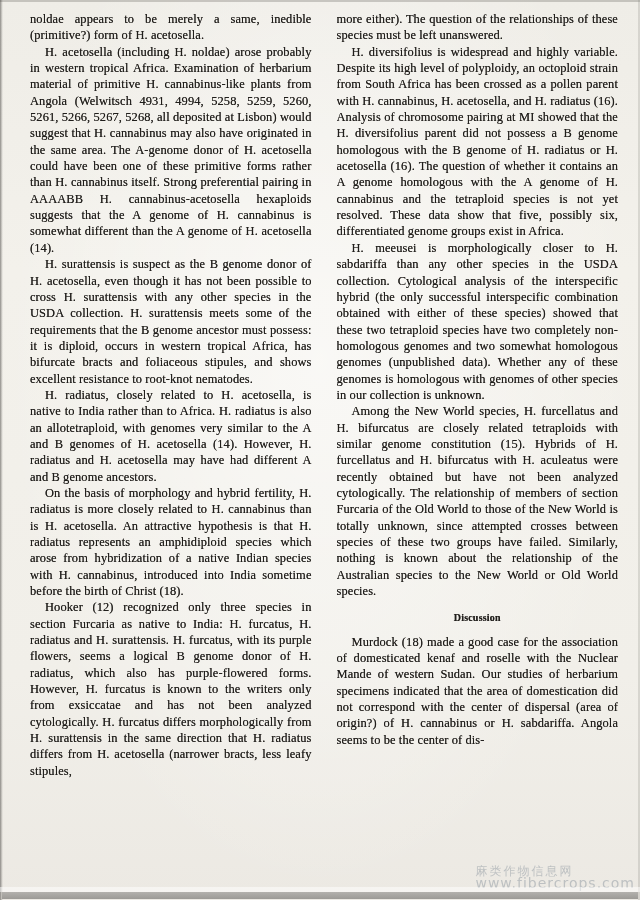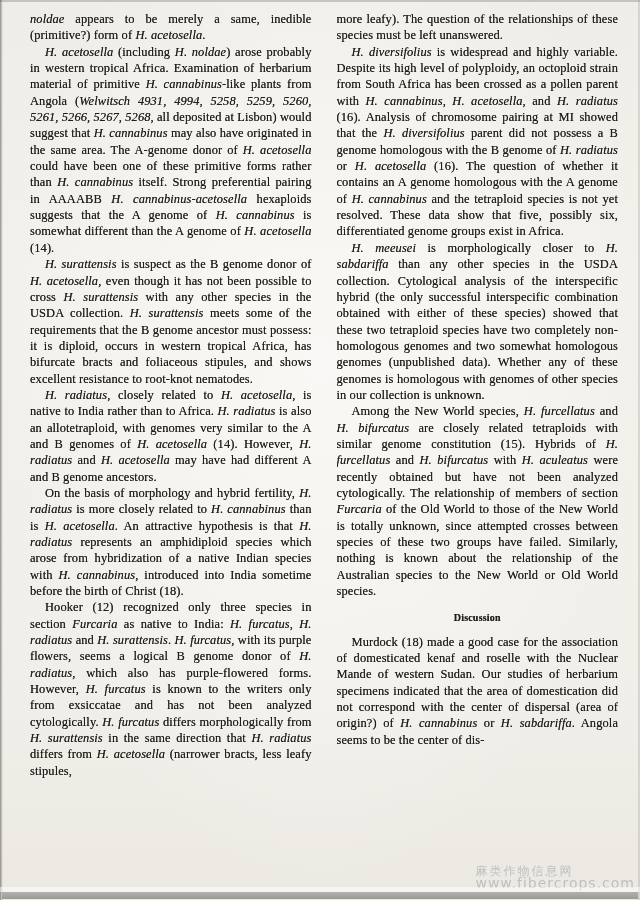--- a/index.html
+++ b/index.html
@@ -49,21 +49,21 @@
     overflow:hidden;
     text-align:justify;
     font-size:12.45px;
     line-height:16.35px;
     color:#201e1b;
     text-shadow:0 0 0.6px rgba(25,23,20,0.75);
     letter-spacing:0.1px;
   }
   .col p{margin:0;}
   .col p.ind{text-indent:15px;}
-  .it{font-style:italic;margin-top:46px;}
+  .it{margin-top:46px;}
   .disc{
     text-align:center;
     font-weight:bold;
     font-size:10px;
     letter-spacing:0.2px;
     margin:11px 0 7px 0;
     text-indent:0;
   }
   .watermark{
     position:absolute;
@@ -88,21 +88,21 @@
   <div class="content">
     <div class="col" id="col-left">
         <p><span class="it">noldae</span><span> appears to be merely a same, inedible (primitive?) form of </span><span class="it">H. acetosella</span><span>.</span></p>
         <p class="ind"><span class="it">H. acetosella</span><span> (including </span><span class="it">H. noldae</span><span>) arose probably in western tropical Africa. Examination of herbarium material of primitive </span><span class="it">H. cannabinus</span><span>-like plants from Angola (</span><span class="it">Welwitsch 4931, 4994, 5258, 5259, 5260, 5261, 5266, 5267, 5268</span><span>, all deposited at Lisbon) would suggest that </span><span class="it">H. cannabinus</span><span> may also have originated in the same area. The A-genome donor of </span><span class="it">H. acetosella</span><span> could have been one of these primitive forms rather than </span><span class="it">H. cannabinus</span><span> itself. Strong preferential pairing in AAAABB </span><span class="it">H. cannabinus-acetosella</span><span> hexaploids suggests that the A genome of </span><span class="it">H. cannabinus</span><span> is somewhat different than the A genome of </span><span class="it">H. acetosella</span><span> (14).</span></p>
         <p class="ind"><span class="it">H. surattensis</span><span> is suspect as the B genome donor of </span><span class="it">H. acetosella</span><span>, even though it has not been possible to cross </span><span class="it">H. surattensis</span><span> with any other species in the USDA collection. </span><span class="it">H. surattensis</span><span> meets some of the requirements that the B genome ancestor must possess: it is diploid, occurs in western tropical Africa, has bifurcate bracts and foliaceous stipules, and shows excellent resistance to root-knot nematodes.</span></p>
         <p class="ind"><span class="it">H. radiatus</span><span>, closely related to </span><span class="it">H. acetosella</span><span>, is native to India rather than to Africa. </span><span class="it">H. radiatus</span><span> is also an allotetraploid, with genomes very similar to the A and B genomes of </span><span class="it">H. acetosella</span><span> (14). However, </span><span class="it">H. radiatus</span><span> and </span><span class="it">H. acetosella</span><span> may have had different A and B genome ancestors.</span></p>
         <p class="ind"><span>On the basis of morphology and hybrid fertility, </span><span class="it">H. radiatus</span><span> is more closely related to </span><span class="it">H. cannabinus</span><span> than is </span><span class="it">H. acetosella</span><span>. An attractive hypothesis is that </span><span class="it">H. radiatus</span><span> represents an amphidiploid species which arose from hybridization of a native Indian species with </span><span class="it">H. cannabinus</span><span>, introduced into India sometime before the birth of Christ (18).</span></p>
         <p class="ind"><span>Hooker (12) recognized only three species in section </span><span class="it">Furcaria</span><span> as native to India: </span><span class="it">H. furcatus</span><span>, </span><span class="it">H. radiatus</span><span> and </span><span class="it">H. surattensis</span><span>. </span><span class="it">H. furcatus</span><span>, with its purple flowers, seems a logical B genome donor of </span><span class="it">H. radiatus</span><span>, which also has purple-flowered forms. However, </span><span class="it">H. furcatus</span><span> is known to the writers only from exsiccatae and has not been analyzed cytologically. </span><span class="it">H. furcatus</span><span> differs morphologically from </span><span class="it">H. surattensis</span><span> in the same direction that </span><span class="it">H. radiatus</span><span> differs from </span><span class="it">H. acetosella</span><span> (narrower bracts, less leafy stipules,</span></p>
       </div>
     <div class="col" id="col-right">
-        <p><span>more leafy). The question of the relationships of these species must be left unanswered.</span></p>
+        <p><span>more either). The question of the relationships of these species must be left unanswered.</span></p>
         <p class="ind"><span class="it">H. diversifolius</span><span> is widespread and highly variable. Despite its high level of polyploidy, an octoploid strain from South Africa has been crossed as a pollen parent with </span><span class="it">H. cannabinus</span><span>, </span><span class="it">H. acetosella</span><span>, and </span><span class="it">H. radiatus</span><span> (16). Analysis of chromosome pairing at MI showed that the </span><span class="it">H. diversifolius</span><span> parent did not possess a B genome homologous with the B genome of </span><span class="it">H. radiatus</span><span> or </span><span class="it">H. acetosella</span><span> (16). The question of whether it contains an A genome homologous with the A genome of </span><span class="it">H. cannabinus</span><span> and the tetraploid species is not yet resolved. These data show that five, possibly six, differentiated genome groups exist in Africa.</span></p>
         <p class="ind"><span class="it">H. meeusei</span><span> is morphologically closer to </span><span class="it">H. sabdariffa</span><span> than any other species in the USDA collection. Cytological analysis of the interspecific hybrid (the only successful interspecific combination obtained with either of these species) showed that these two tetraploid species have two completely non-homologous genomes and two somewhat homologous genomes (unpublished data). Whether any of these genomes is homologous with genomes of other species in our collection is unknown.</span></p>
         <p class="ind"><span>Among the New World species, </span><span class="it">H. furcellatus</span><span> and </span><span class="it">H. bifurcatus</span><span> are closely related tetraploids with similar genome constitution (15). Hybrids of </span><span class="it">H. furcellatus</span><span> and </span><span class="it">H. bifurcatus</span><span> with </span><span class="it">H. aculeatus</span><span> were recently obtained but have not been analyzed cytologically. The relationship of members of section </span><span class="it">Furcaria</span><span> of the Old World to those of the New World is totally unknown, since attempted crosses between species of these two groups have failed. Similarly, nothing is known about the relationship of the Australian species to the New World or Old World species.</span></p>
         <div class="disc">Discussion</div>
         <p class="ind"><span>Murdock (18) made a good case for the association of domesticated kenaf and roselle with the Nuclear Mande of western Sudan. Our studies of herbarium specimens indicated that the area of domestication did not correspond with the center of dispersal (area of origin?) of </span><span class="it">H. cannabinus</span><span> or </span><span class="it">H. sabdariffa</span><span>. Angola seems to be the center of dis-</span></p>
       </div>
   </div>
 
   <div class="watermark">
     <div class="wm1">麻类作物信息网</div>

